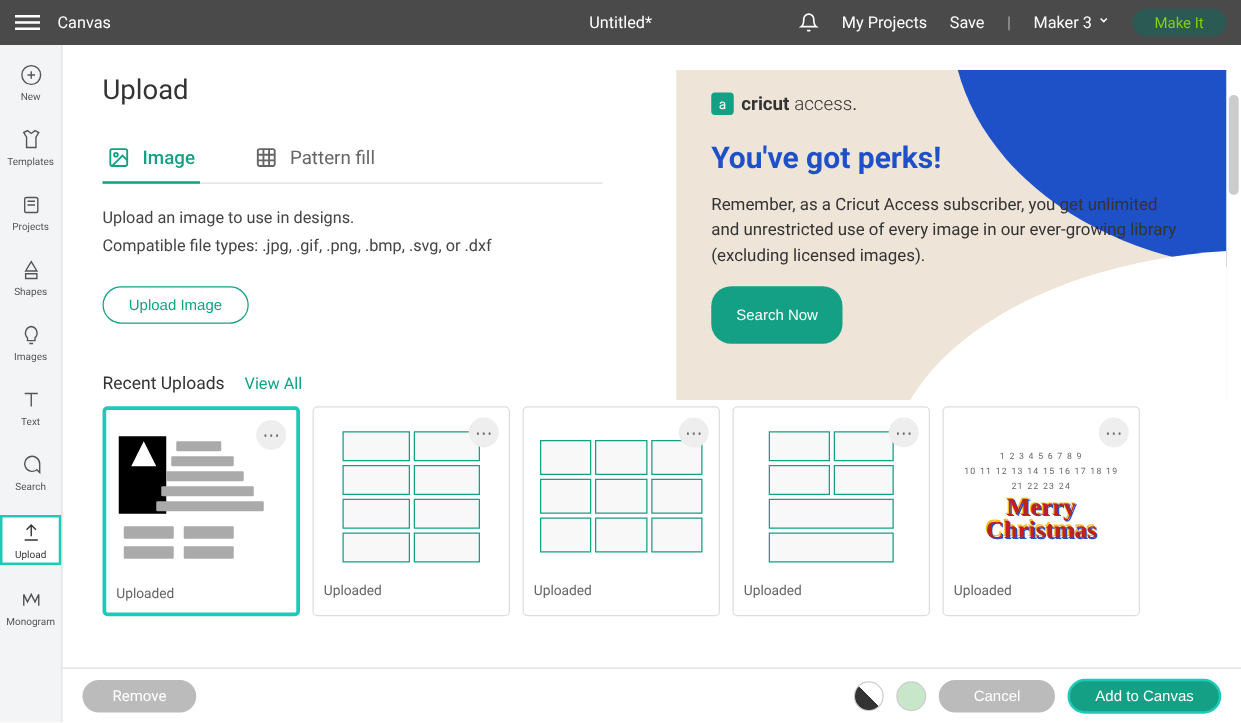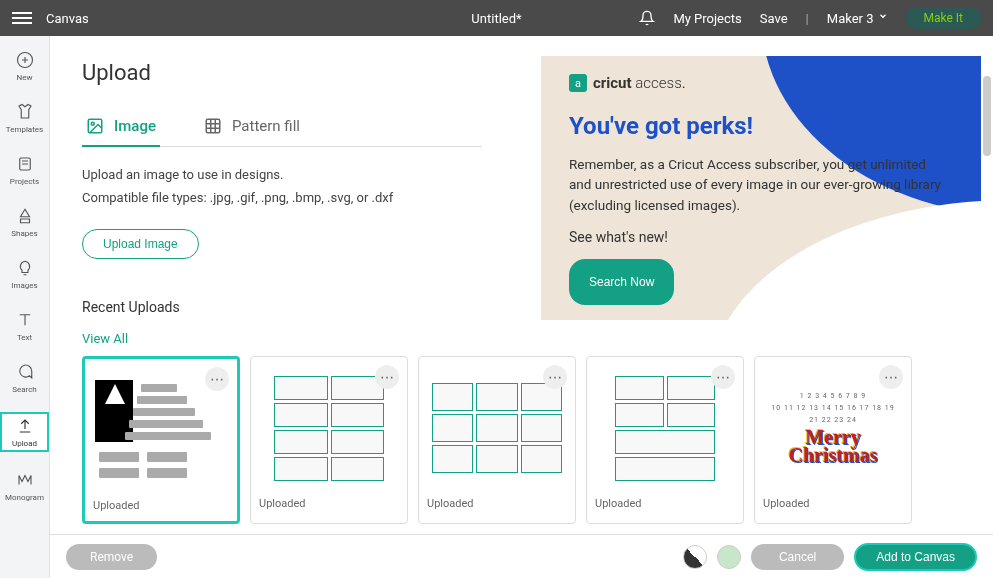--- a/index.html
+++ b/index.html
@@ -39,21 +39,21 @@
 .promo-white { position: absolute; bottom: -60px; right: -30px; width: 300px; height: 180px; background: #fff; border-radius: 100% 0 0 0; }
 .promo-content { position: relative; padding: 18px 28px; }
 .promo-brand { display: flex; align-items: center; gap: 6px; font-size: 15px; color: #333; margin-bottom: 20px; }
 .promo-brand-icon { width: 18px; height: 18px; background: #14a085; color: #fff; display: flex; align-items: center; justify-content: center; font-size: 11px; border-radius: 3px; }
 .promo-heading { color: #1e50c8; font-size: 24px; font-weight: 700; margin-bottom: 14px; }
 .promo-text { font-size: 13.5px; color: #333; line-height: 1.5; margin-bottom: 14px; max-width: 380px; }
 .promo-sub { font-size: 14px; color: #333; margin-bottom: 14px; }
 .promo-btn { background: #14a085; color: #fff; border: none; border-radius: 16px; padding: 16px 20px; font-size: 12px; cursor: pointer; }
 
 .recent-section { margin-top: 40px; }
-.recent-header { display: flex; align-items: baseline; gap: 16px; margin-bottom: 10px; flex-direction: column; }
+.recent-header { display: flex; align-items: baseline; gap: 16px; margin-bottom: 10px; }
 .recent-title { font-size: 14px; color: #333; }
 .view-all { font-size: 13px; color: #14a085; cursor: pointer; }
 
 .uploads-row { display: flex; gap: 10px; }
 .upload-card { width: 158px; height: 168px; border: 1px solid #ddd; border-radius: 4px; background: #fff; position: relative; padding: 6px; cursor: pointer; }
 .upload-card.selected { border: 3px solid #1ec9b7; }
 .card-more { position: absolute; top: 8px; right: 8px; width: 24px; height: 24px; background: #eee; border-radius: 50%; display: flex; align-items: center; justify-content: center; color: #666; font-size: 14px; cursor: pointer; }
 .card-thumb { width: 100%; height: 130px; display: flex; align-items: center; justify-content: center; }
 .card-label { font-size: 11px; color: #666; padding: 4px 2px; }
 
@@ -214,21 +214,20 @@
     <div class="promo">
       <div class="promo-blue"></div>
       <div class="promo-white"></div>
       <div class="promo-content">
         <div class="promo-brand">
           <span class="promo-brand-icon">a</span>
           <span><b>cricut</b> <span style="font-weight:300">access</span>.</span>
         </div>
         <h2 class="promo-heading">You've got perks!</h2>
         <p class="promo-text">Remember, as a Cricut Access subscriber, you get unlimited and unrestricted use of every image in our ever-growing library (excluding licensed images).</p>
-        <p class="promo-sub">See what's new!</p>
         <button class="promo-btn">Search Now</button>
       </div>
     </div>
 
     <div class="recent-section">
       <div class="recent-header">
         <span class="recent-title">Recent Uploads</span>
         <span class="view-all">View All</span>
       </div>
       <div class="uploads-row">

